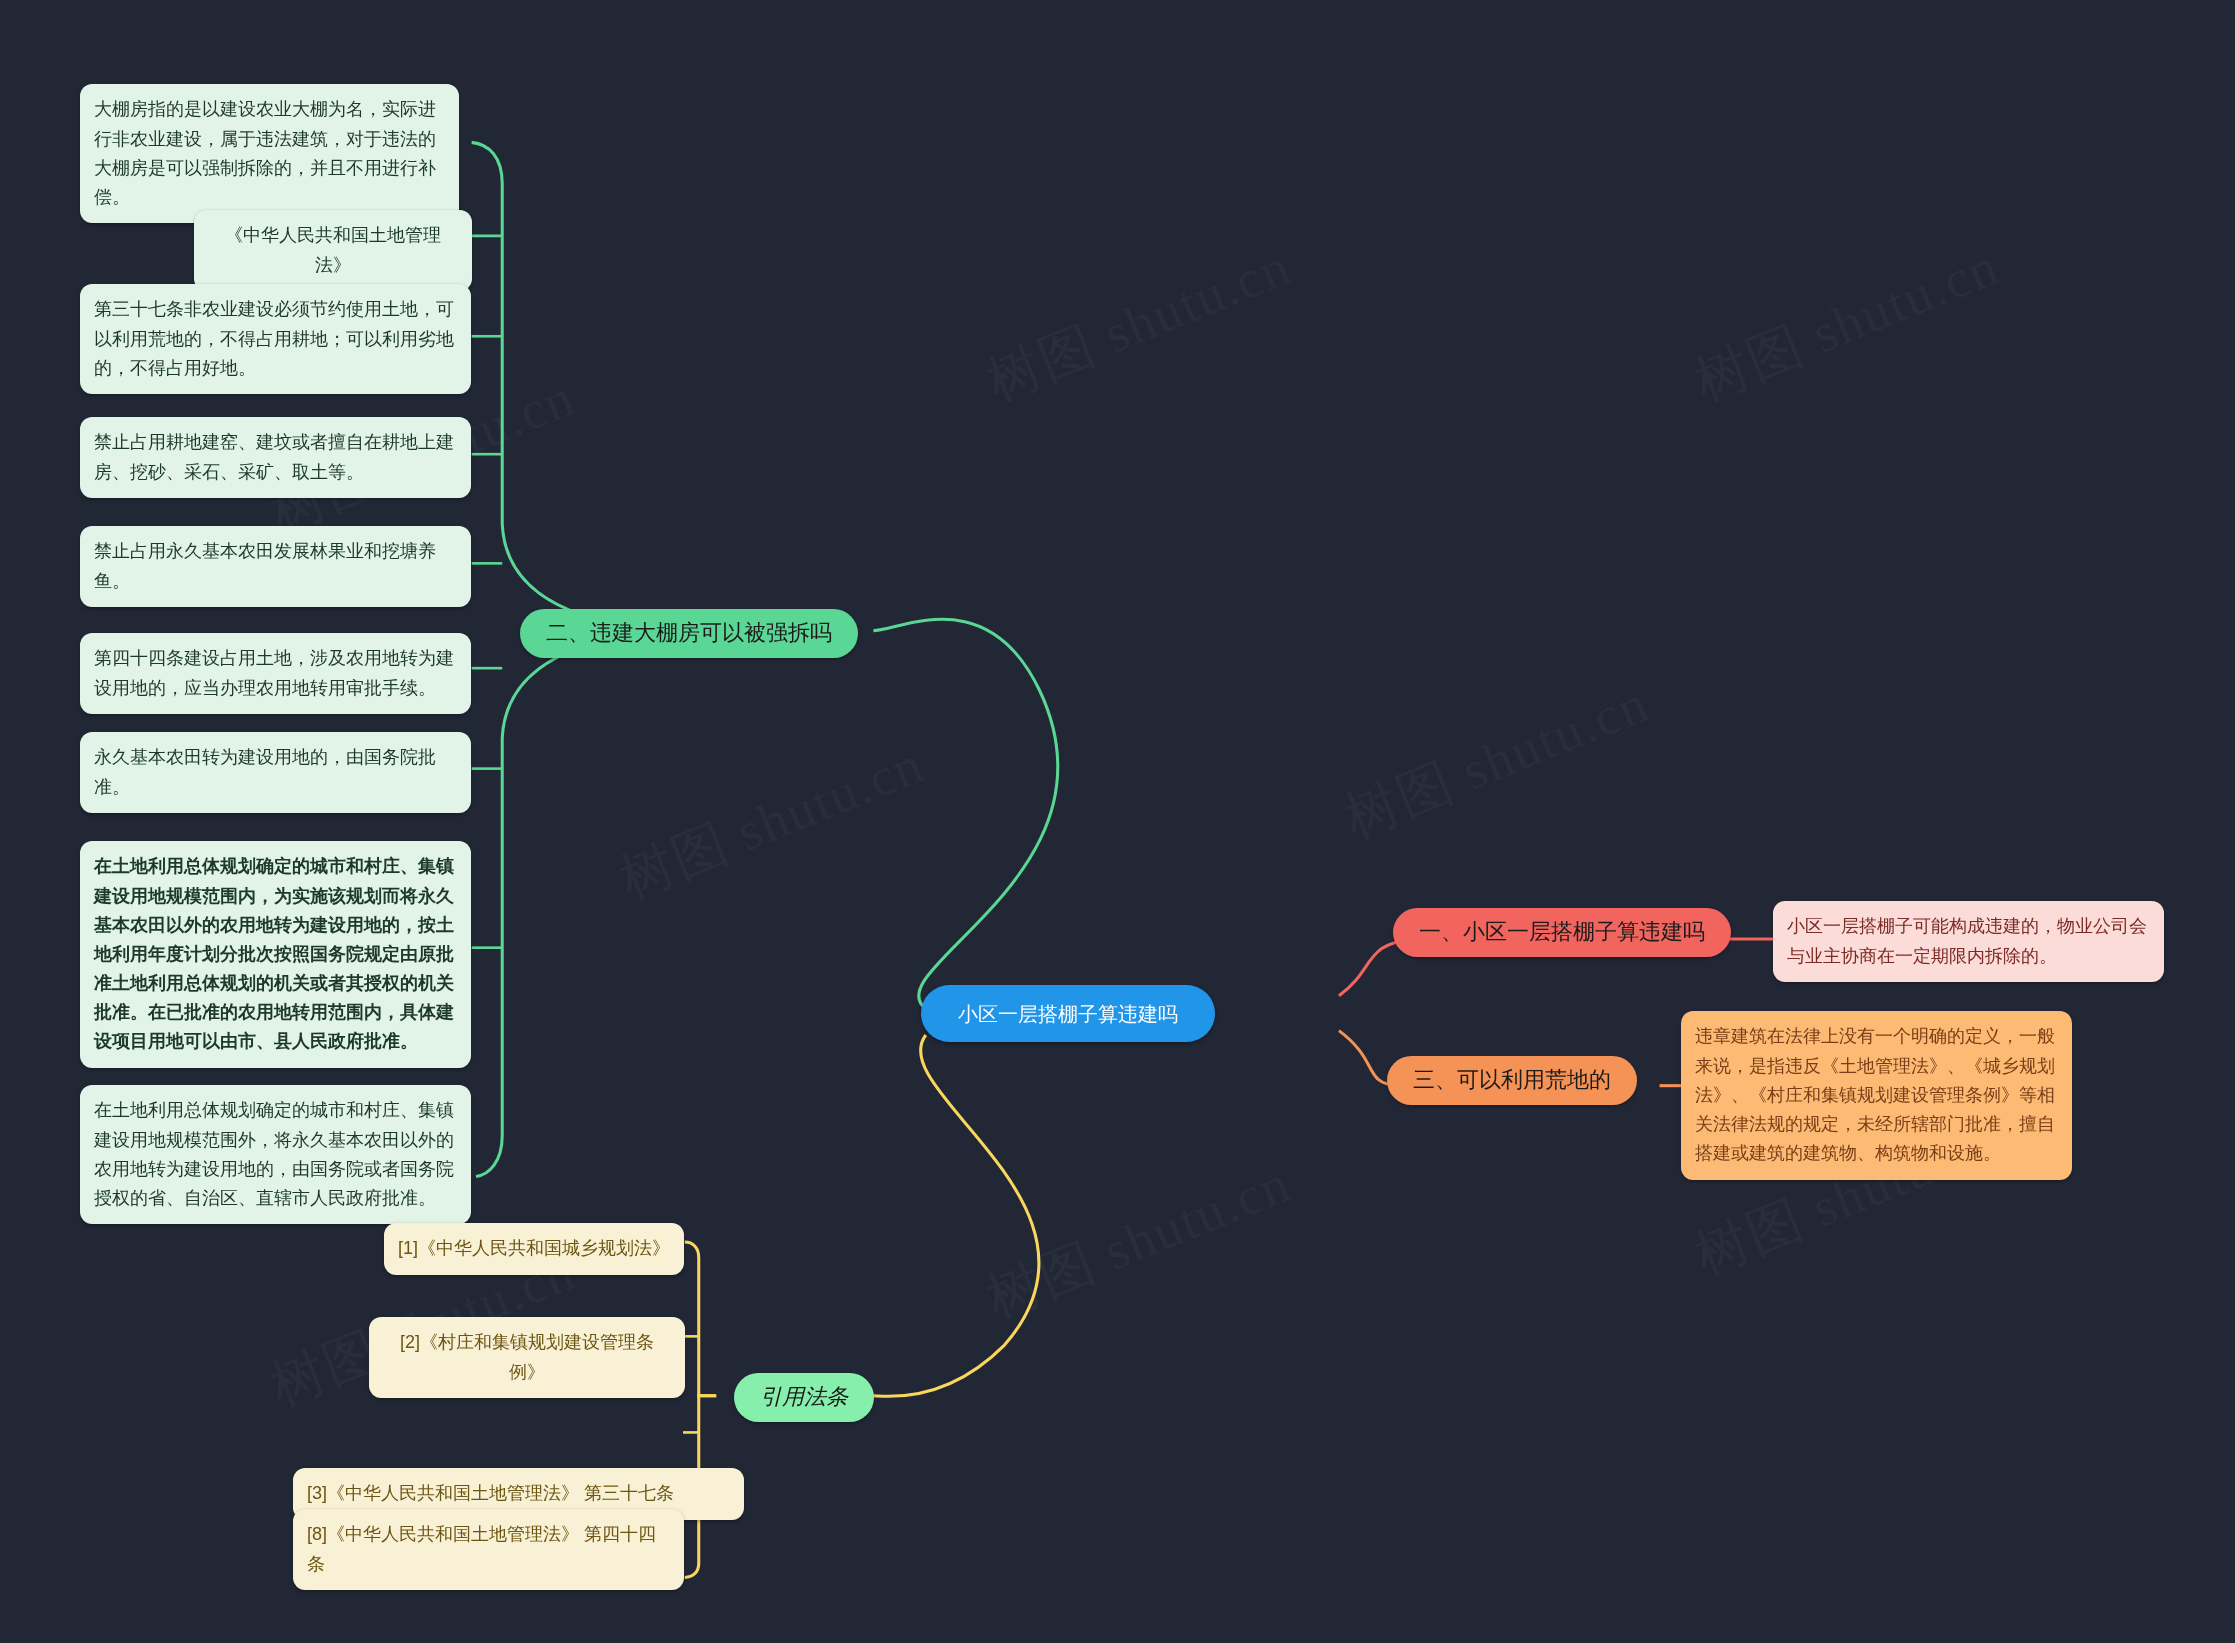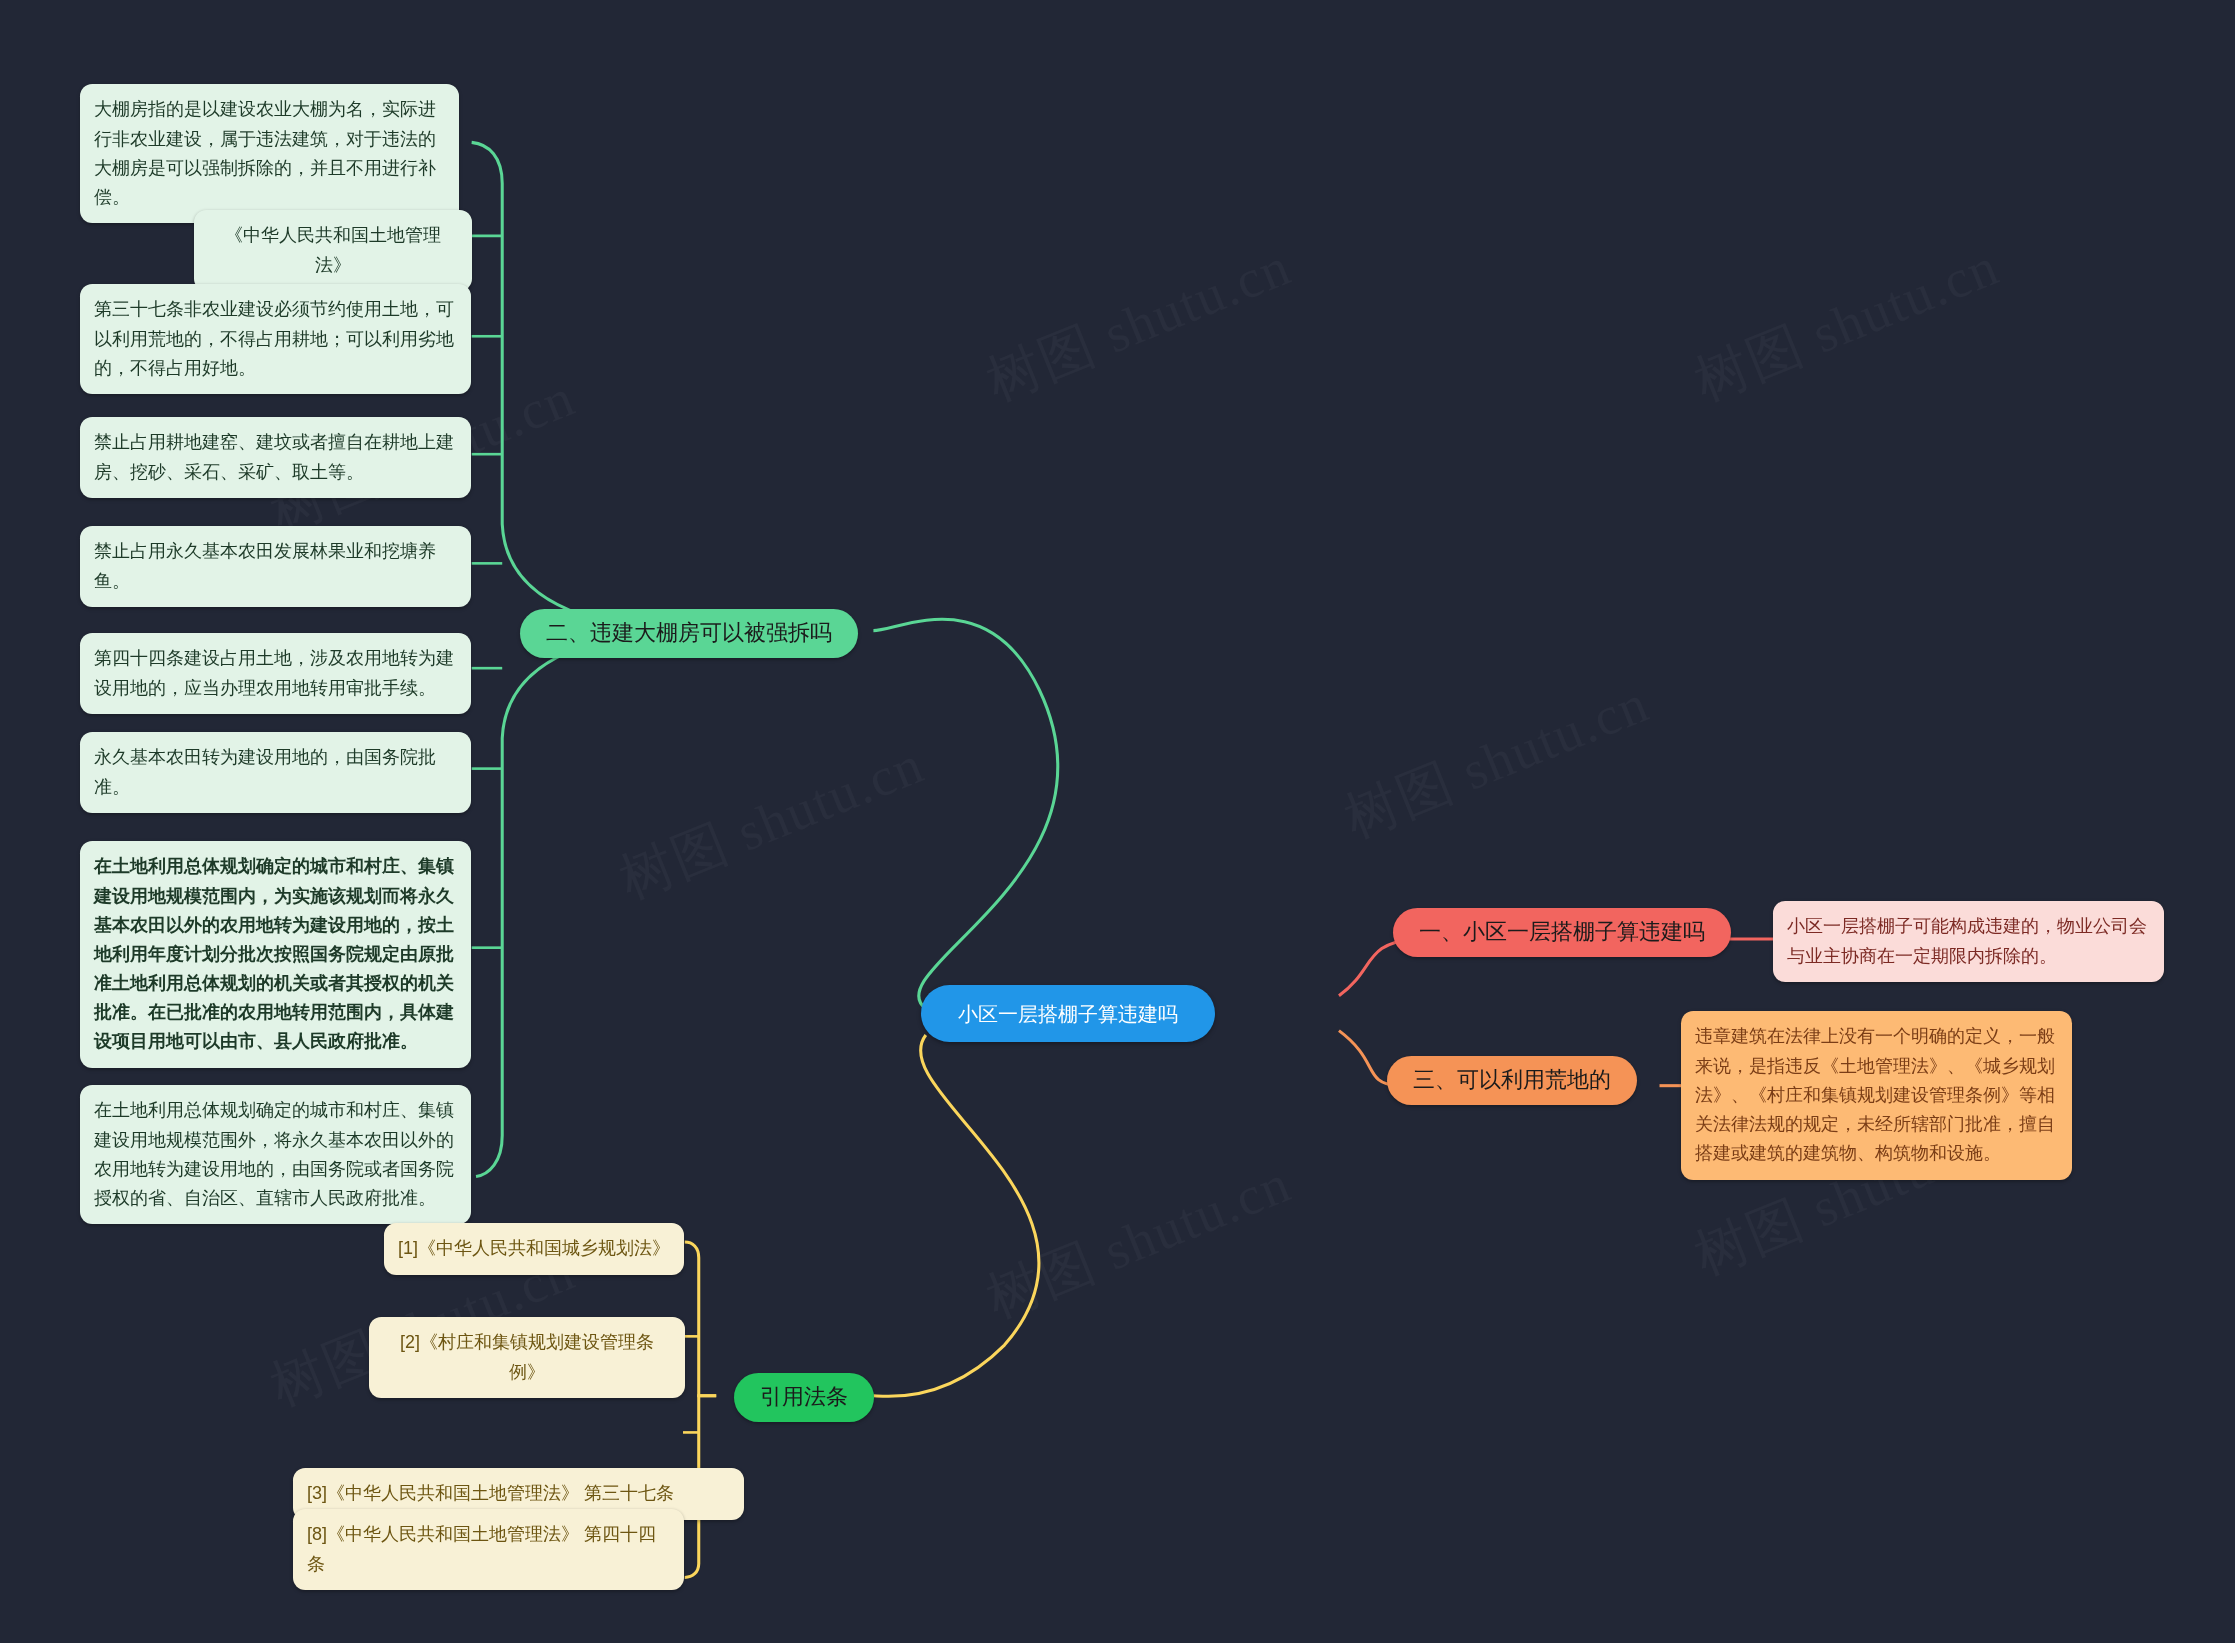--- a/index.html
+++ b/index.html
@@ -71,21 +71,21 @@
     font-size: 22px;
     line-height: 1.2;
     padding: 11.4px 26px;
     white-space: nowrap;
     color: #1b1b1b;
     box-shadow: 0 1.7px 3.5px rgba(0,0,0,0.3);
   }
   .branch-green  { background: #5ad695; }
   .branch-red    { background: #f2655f; }
   .branch-orange { background: #f59356; }
-  .branch-yellow { background: #22c55e; }
+  .branch-yellow { background: #86efac; font-style: italic; }
 
   
   .node-leaf {
     border-radius: 12.2px;
     font-size: 18px;
     line-height: 1.62;
     padding: 11.4px 14px;
     box-shadow: 0 1.7px 3.5px rgba(0,0,0,0.28);
     text-align: left;
   }

